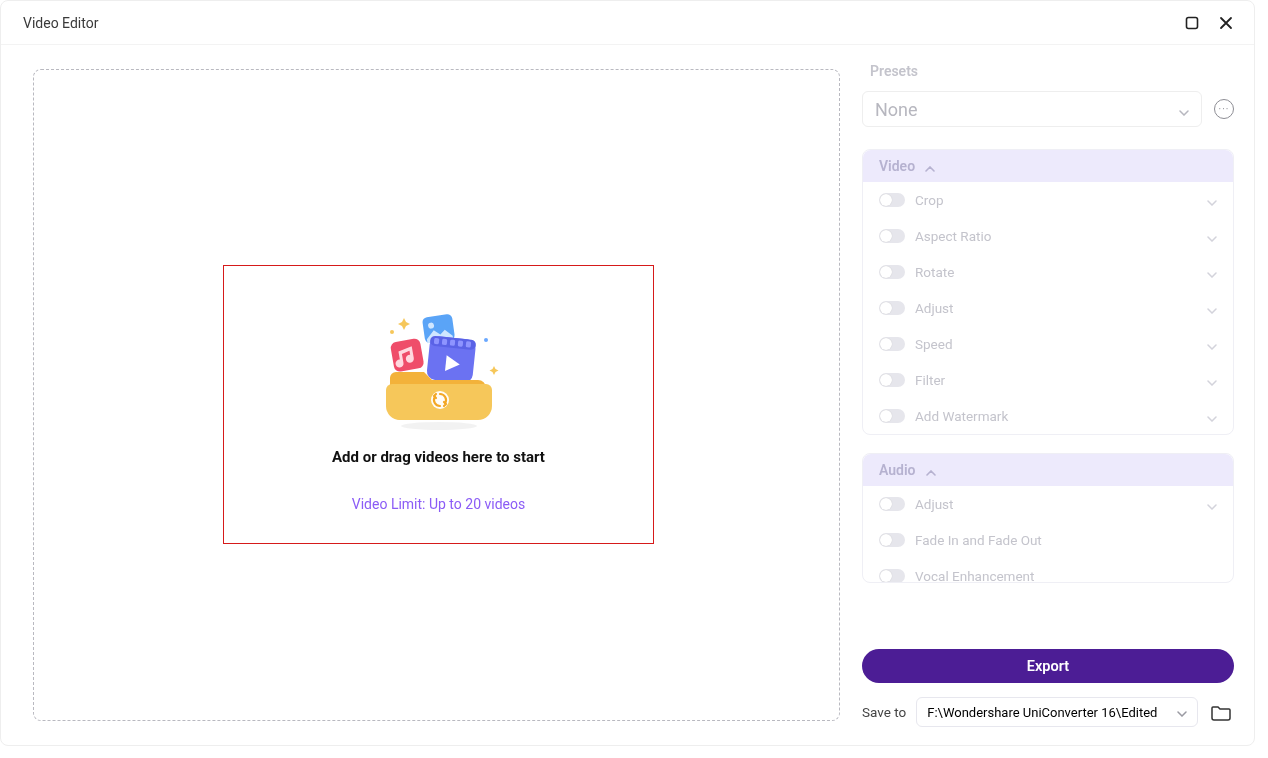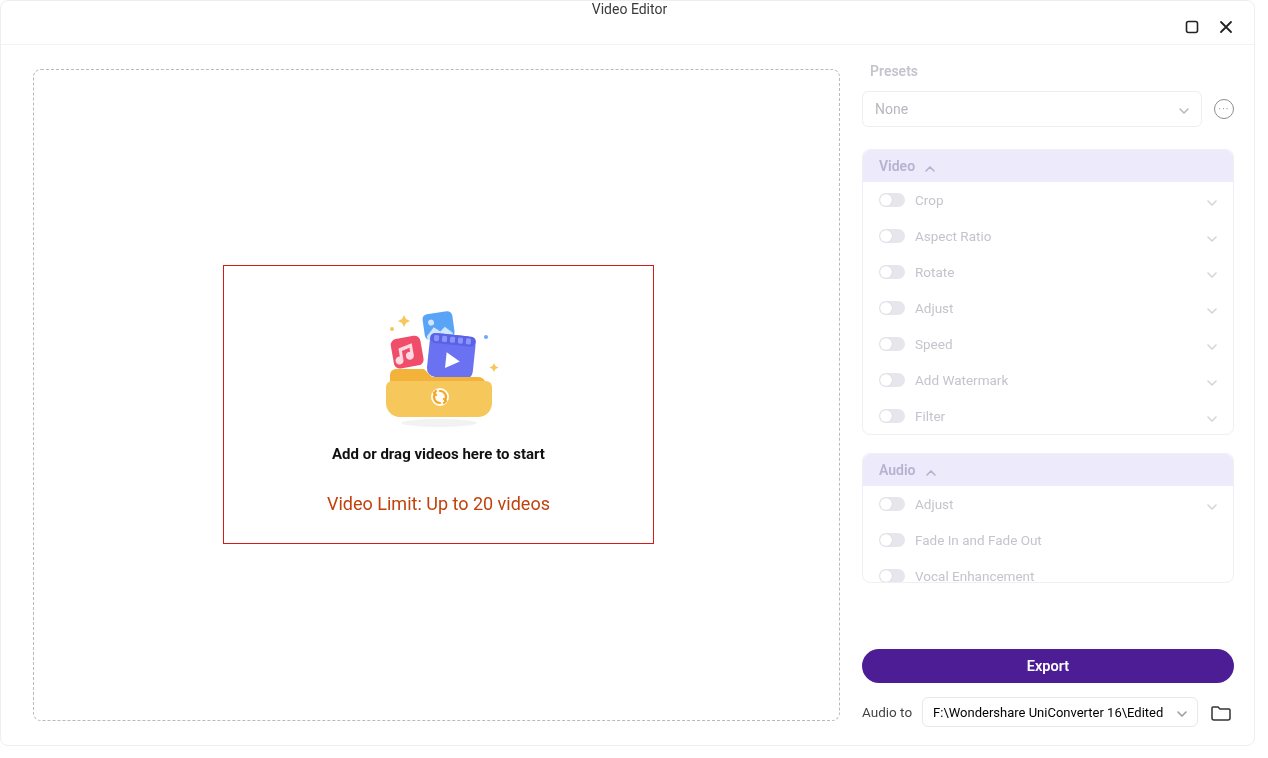--- a/index.html
+++ b/index.html
@@ -14,21 +14,20 @@
     display: flex;
     flex-direction: column;
   }
 
   .titlebar {
     height: 44px;
     display: flex;
     align-items: center;
     padding: 0 18px 0 22px;
     border-bottom: 1px solid #f3f3f3;
-    flex-direction: column;
   }
   .titlebar .title { font-size: 14px; color: #3a3a3a; }
   .titlebar .ctrls { margin-left: auto; display: flex; gap: 14px; align-items: center; }
   .ctrl-btn { width: 20px; height: 20px; display: flex; align-items:center; justify-content:center; cursor: pointer; }
 
   .body {
     flex: 1;
     display: flex;
     min-height: 0;
   }
@@ -52,21 +51,21 @@
     height: 279px;
     border: 1px solid #d61a1a;
     display: flex;
     flex-direction: column;
     align-items: center;
     justify-content: center;
     padding-top: 12px;
   }
   .dz-icon { width: 130px; height: 120px; position: relative; margin-bottom: 18px; }
   .dz-title { font-size: 15px; font-weight: 700; color: #111; }
-  .dz-sub   { margin-top: 30px; font-size: 18px; color: #c2410c; }
+  .dz-sub   { margin-top: 30px; font-size: 14px; color: #8b5cf6; }
 
   
   .dz-icon svg { display: block; }
 
   .right {
     width: 392px;
     padding: 18px 20px 0 0;
     display: flex;
     flex-direction: column;
     min-height: 0;
@@ -75,21 +74,21 @@
   .presets-label { font-size: 14px; font-weight: 600; color: #c4c4cc; margin-left: 8px; margin-bottom: 12px; }
   .presets-row { display: flex; align-items: center; gap: 12px; margin-bottom: 22px; }
   .select {
     flex: 1;
     height: 36px;
     border: 1px solid #eee;
     border-radius: 6px;
     display: flex; align-items: center;
     padding: 0 12px;
     color: #b7b7bf;
-    font-size: 14px;
+    font-size: 18px;
     justify-content: space-between;
   }
   .chev { color: #b7b7bf; }
   .more-btn {
     width: 20px; height: 20px; border: 1.5px solid #8d8d94; border-radius: 50%;
     display: flex; align-items:center; justify-content:center; color:#8d8d94;
     font-size: 10px; letter-spacing: 1px;
   }
 
   .panel-scroll {
@@ -296,28 +295,28 @@
             </div>
             <div class="opt-row">
               <div class="toggle"></div>
               <div class="opt-label">Speed</div>
               <div class="opt-chev"><svg width="10" height="6" viewBox="0 0 10 6">
                     <path d="M1 1 l4 4 4 -4" fill="none" stroke="#d3d3db" stroke-width="1.5" stroke-linecap="round"></path>
                   </svg></div>
             </div>
             <div class="opt-row">
               <div class="toggle"></div>
+              <div class="opt-label">Filter</div>
+              <div class="opt-chev"><svg width="10" height="6" viewBox="0 0 10 6">
+                    <path d="M1 1 l4 4 4 -4" fill="none" stroke="#d3d3db" stroke-width="1.5" stroke-linecap="round"></path>
+                  </svg></div>
+            </div>
+            <div class="opt-row">
+              <div class="toggle"></div>
               <div class="opt-label">Add Watermark</div>
-              <div class="opt-chev"><svg width="10" height="6" viewBox="0 0 10 6">
-                    <path d="M1 1 l4 4 4 -4" fill="none" stroke="#d3d3db" stroke-width="1.5" stroke-linecap="round"></path>
-                  </svg></div>
-            </div>
-            <div class="opt-row">
-              <div class="toggle"></div>
-              <div class="opt-label">Filter</div>
               <div class="opt-chev"><svg width="10" height="6" viewBox="0 0 10 6">
                     <path d="M1 1 l4 4 4 -4" fill="none" stroke="#d3d3db" stroke-width="1.5" stroke-linecap="round"></path>
                   </svg></div>
             </div>
           </div>
         </div>
 
         <div class="section">
           <div class="section-header">
             <span class="section-title">Audio</span>
@@ -346,21 +345,21 @@
           </div>
         </div>
 
       </div>
 
       <div class="footer">
         <div class="export-btn">
           <span>Export</span>
         </div>
         <div class="save-row">
-          <div class="save-label">Audio to</div>
+          <div class="save-label">Save to</div>
           <div class="path-select">
             <span>F:\Wondershare UniConverter 16\Edited</span>
             <span class="chev">
               <svg width="10" height="6" viewBox="0 0 10 6">
                   <path d="M1 1 l4 4 4 -4" fill="none" stroke="#9a9aa2" stroke-width="1.5" stroke-linecap="round"></path>
                 </svg>
             </span>
           </div>
           <div class="folder-btn">
             <svg width="20" height="18" viewBox="0 0 20 18">

